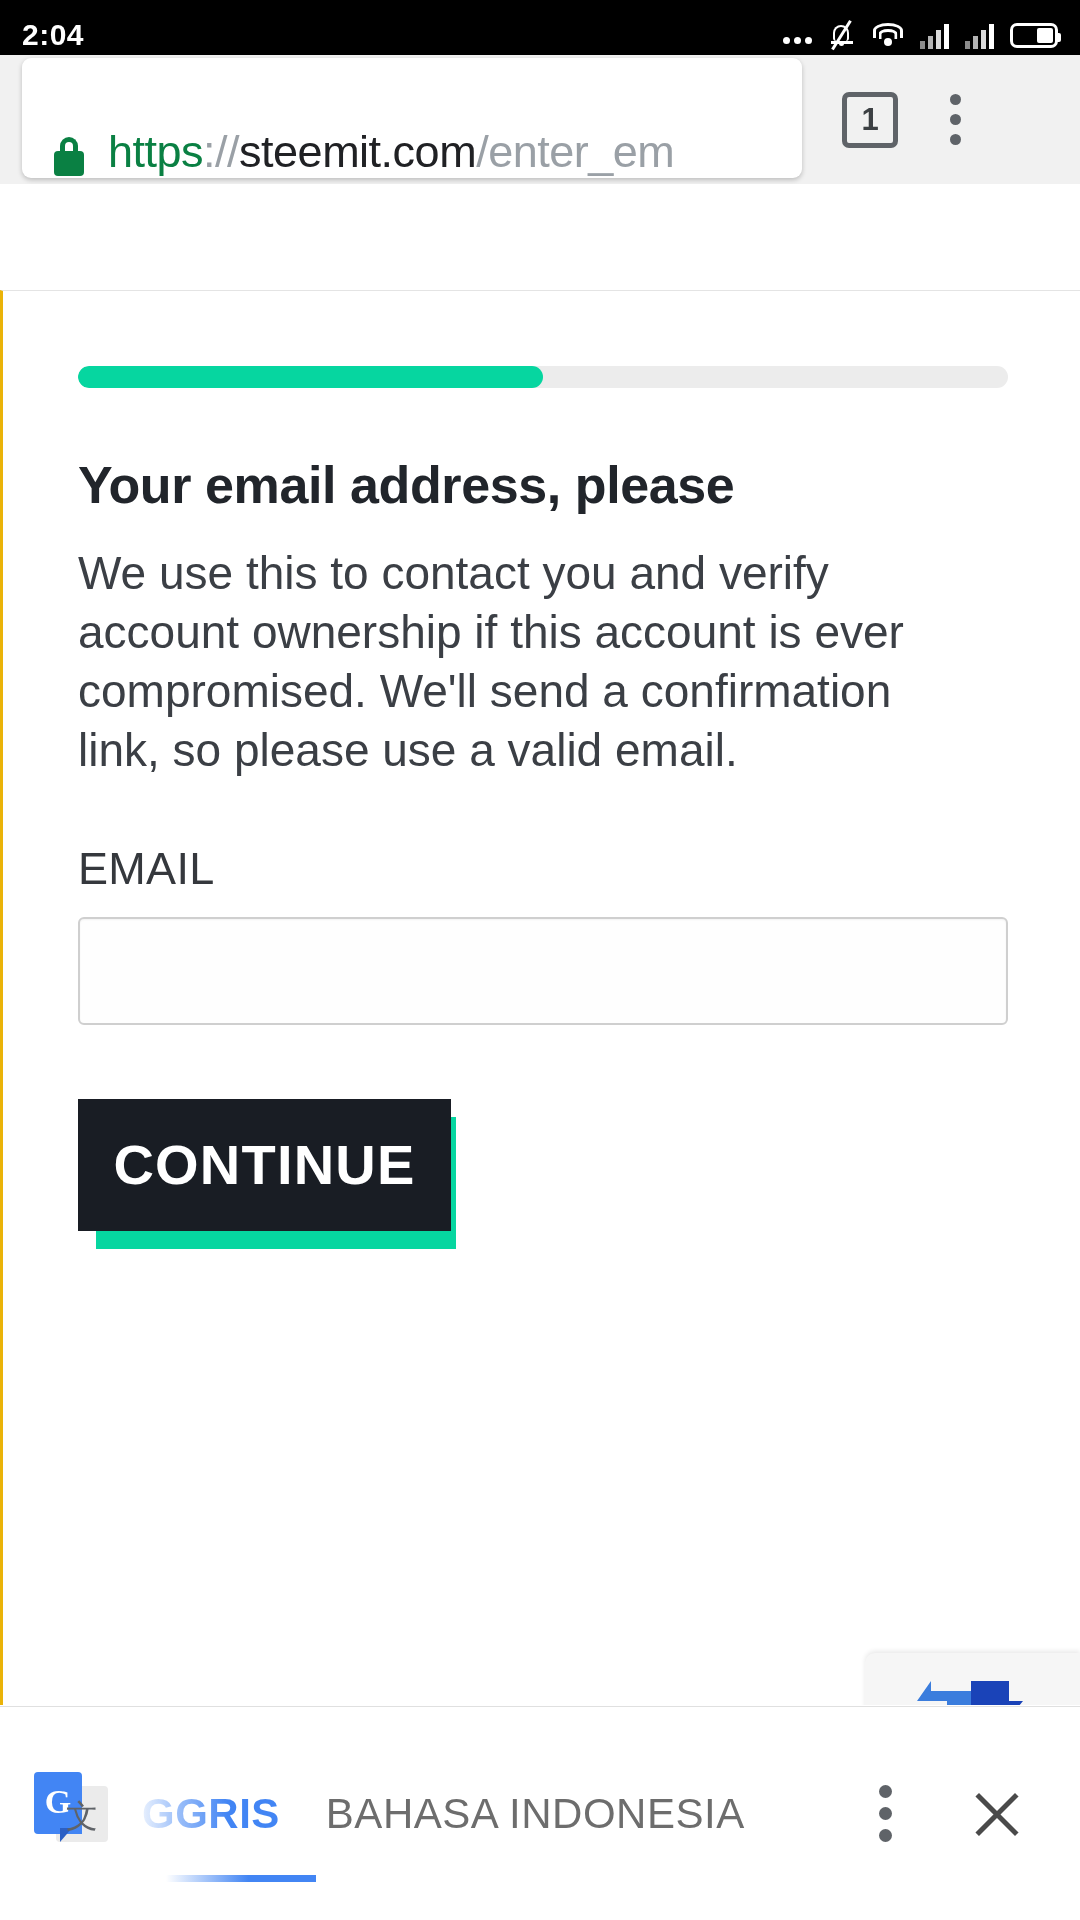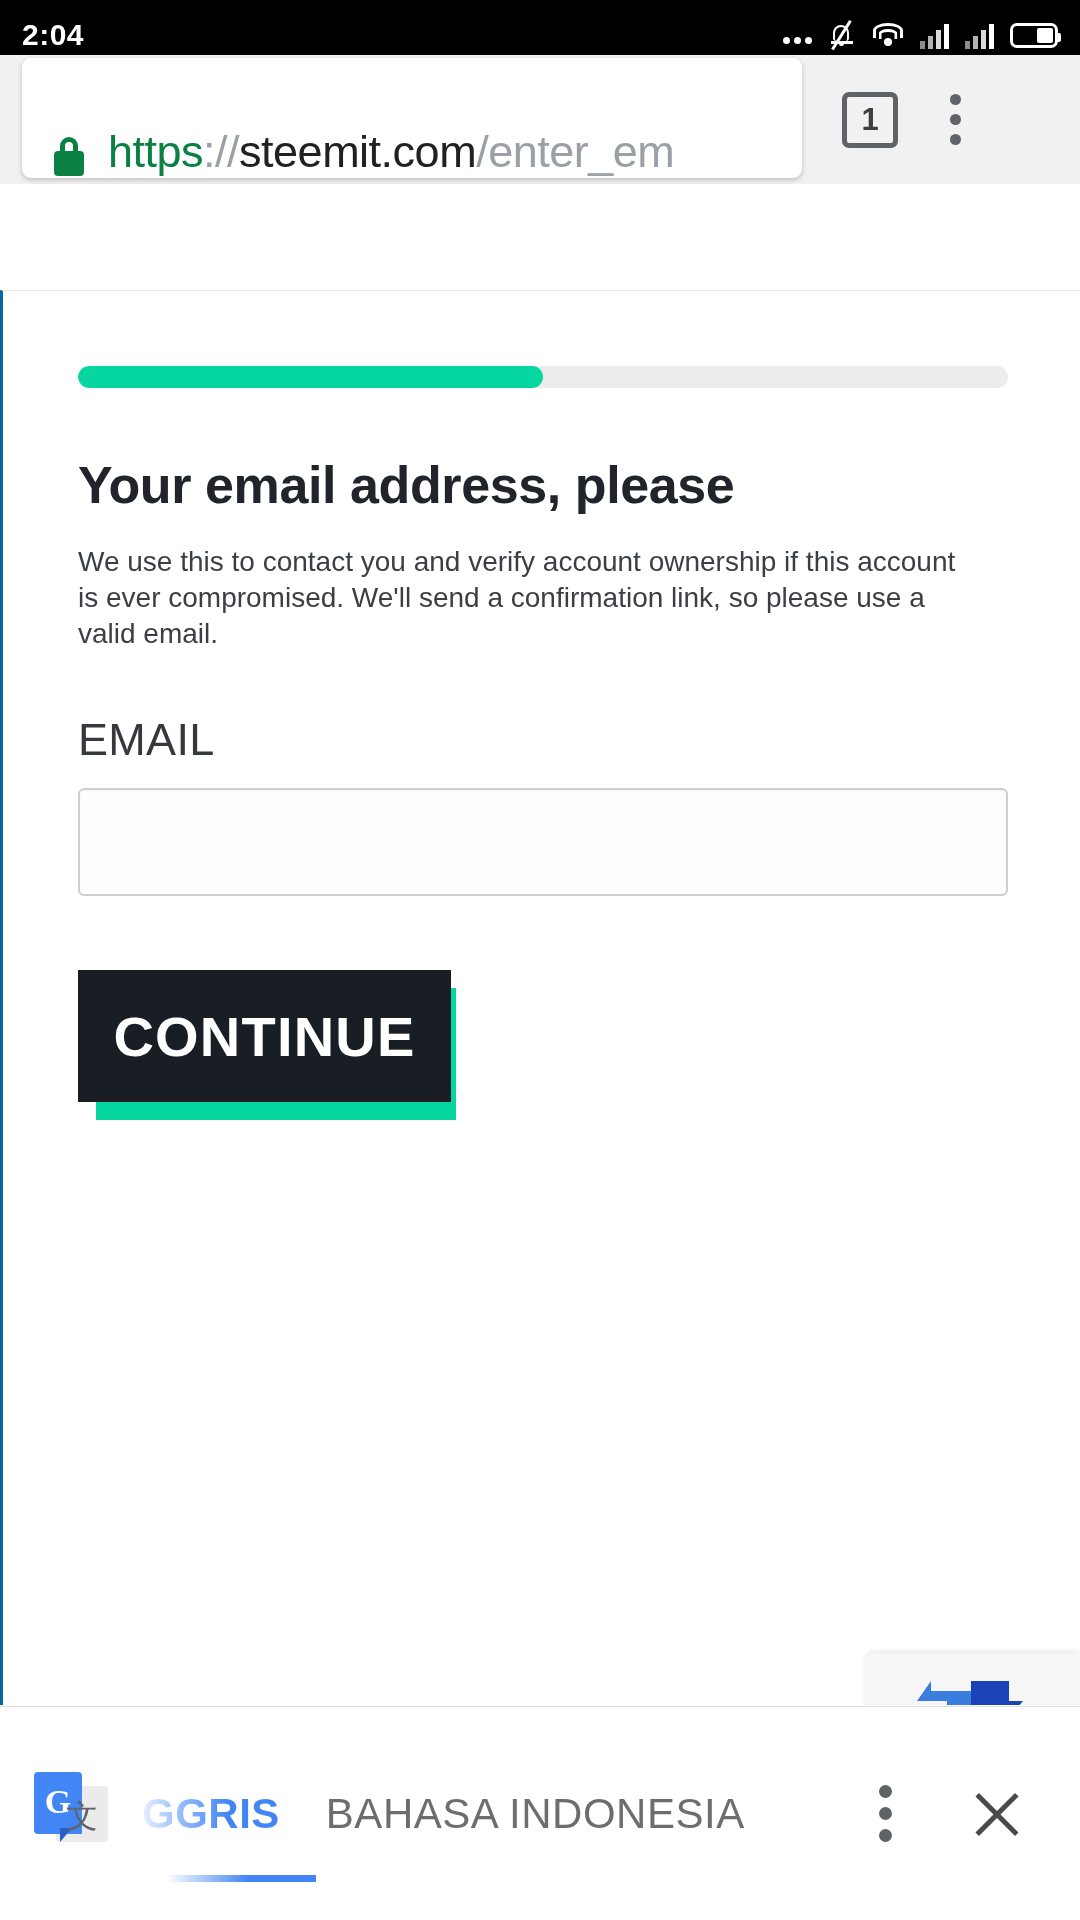--- a/index.html
+++ b/index.html
@@ -107,37 +107,37 @@
   .kebab i{ width:11px; height:11px; background:#5f6368; border-radius:50%; display:block;}
 
   
   .chrome-gap{
     position:absolute; top:184px; left:0; width:1080px; height:106px; background:#ffffff;
   }
 
   
   .page{
     position:absolute; top:290px; left:0; width:1080px; height:1415px;
-    background:#ffffff; border-top:1px solid #e4e4e4; border-left:3px solid #0369a1;
+    background:#ffffff; border-top:1px solid #e4e4e4; border-left:3px solid #eab308;
     overflow:hidden;
   }
   .page-inner{ padding:75px 75px 0 75px; }
 
   .progress-track{
     width:930px; height:22px; background:#ececec; border-radius:11px; overflow:hidden;
   }
   .progress-fill{ height:100%; background:#06d6a0; border-radius:11px; }
 
   .headline{
     margin-top:67px;
     font-size:52px; font-weight:bold; color:#21252b; letter-spacing:-.4px;
   }
   .bodytext{
     margin-top:29px;
-    font-size:28px; line-height:1.28; color:#3b3f45; max-width:905px;
+    font-size:46px; line-height:1.28; color:#3b3f45; max-width:905px;
   }
 
   .field-label{
     margin-top:63px;
     font-size:45px; color:#35383d; letter-spacing:.3px;
   }
   .email-input{
     margin-top:22px;
     width:930px; height:108px;
     border:2px solid #cfcfcf; border-radius:6px; background:#fefefe;

